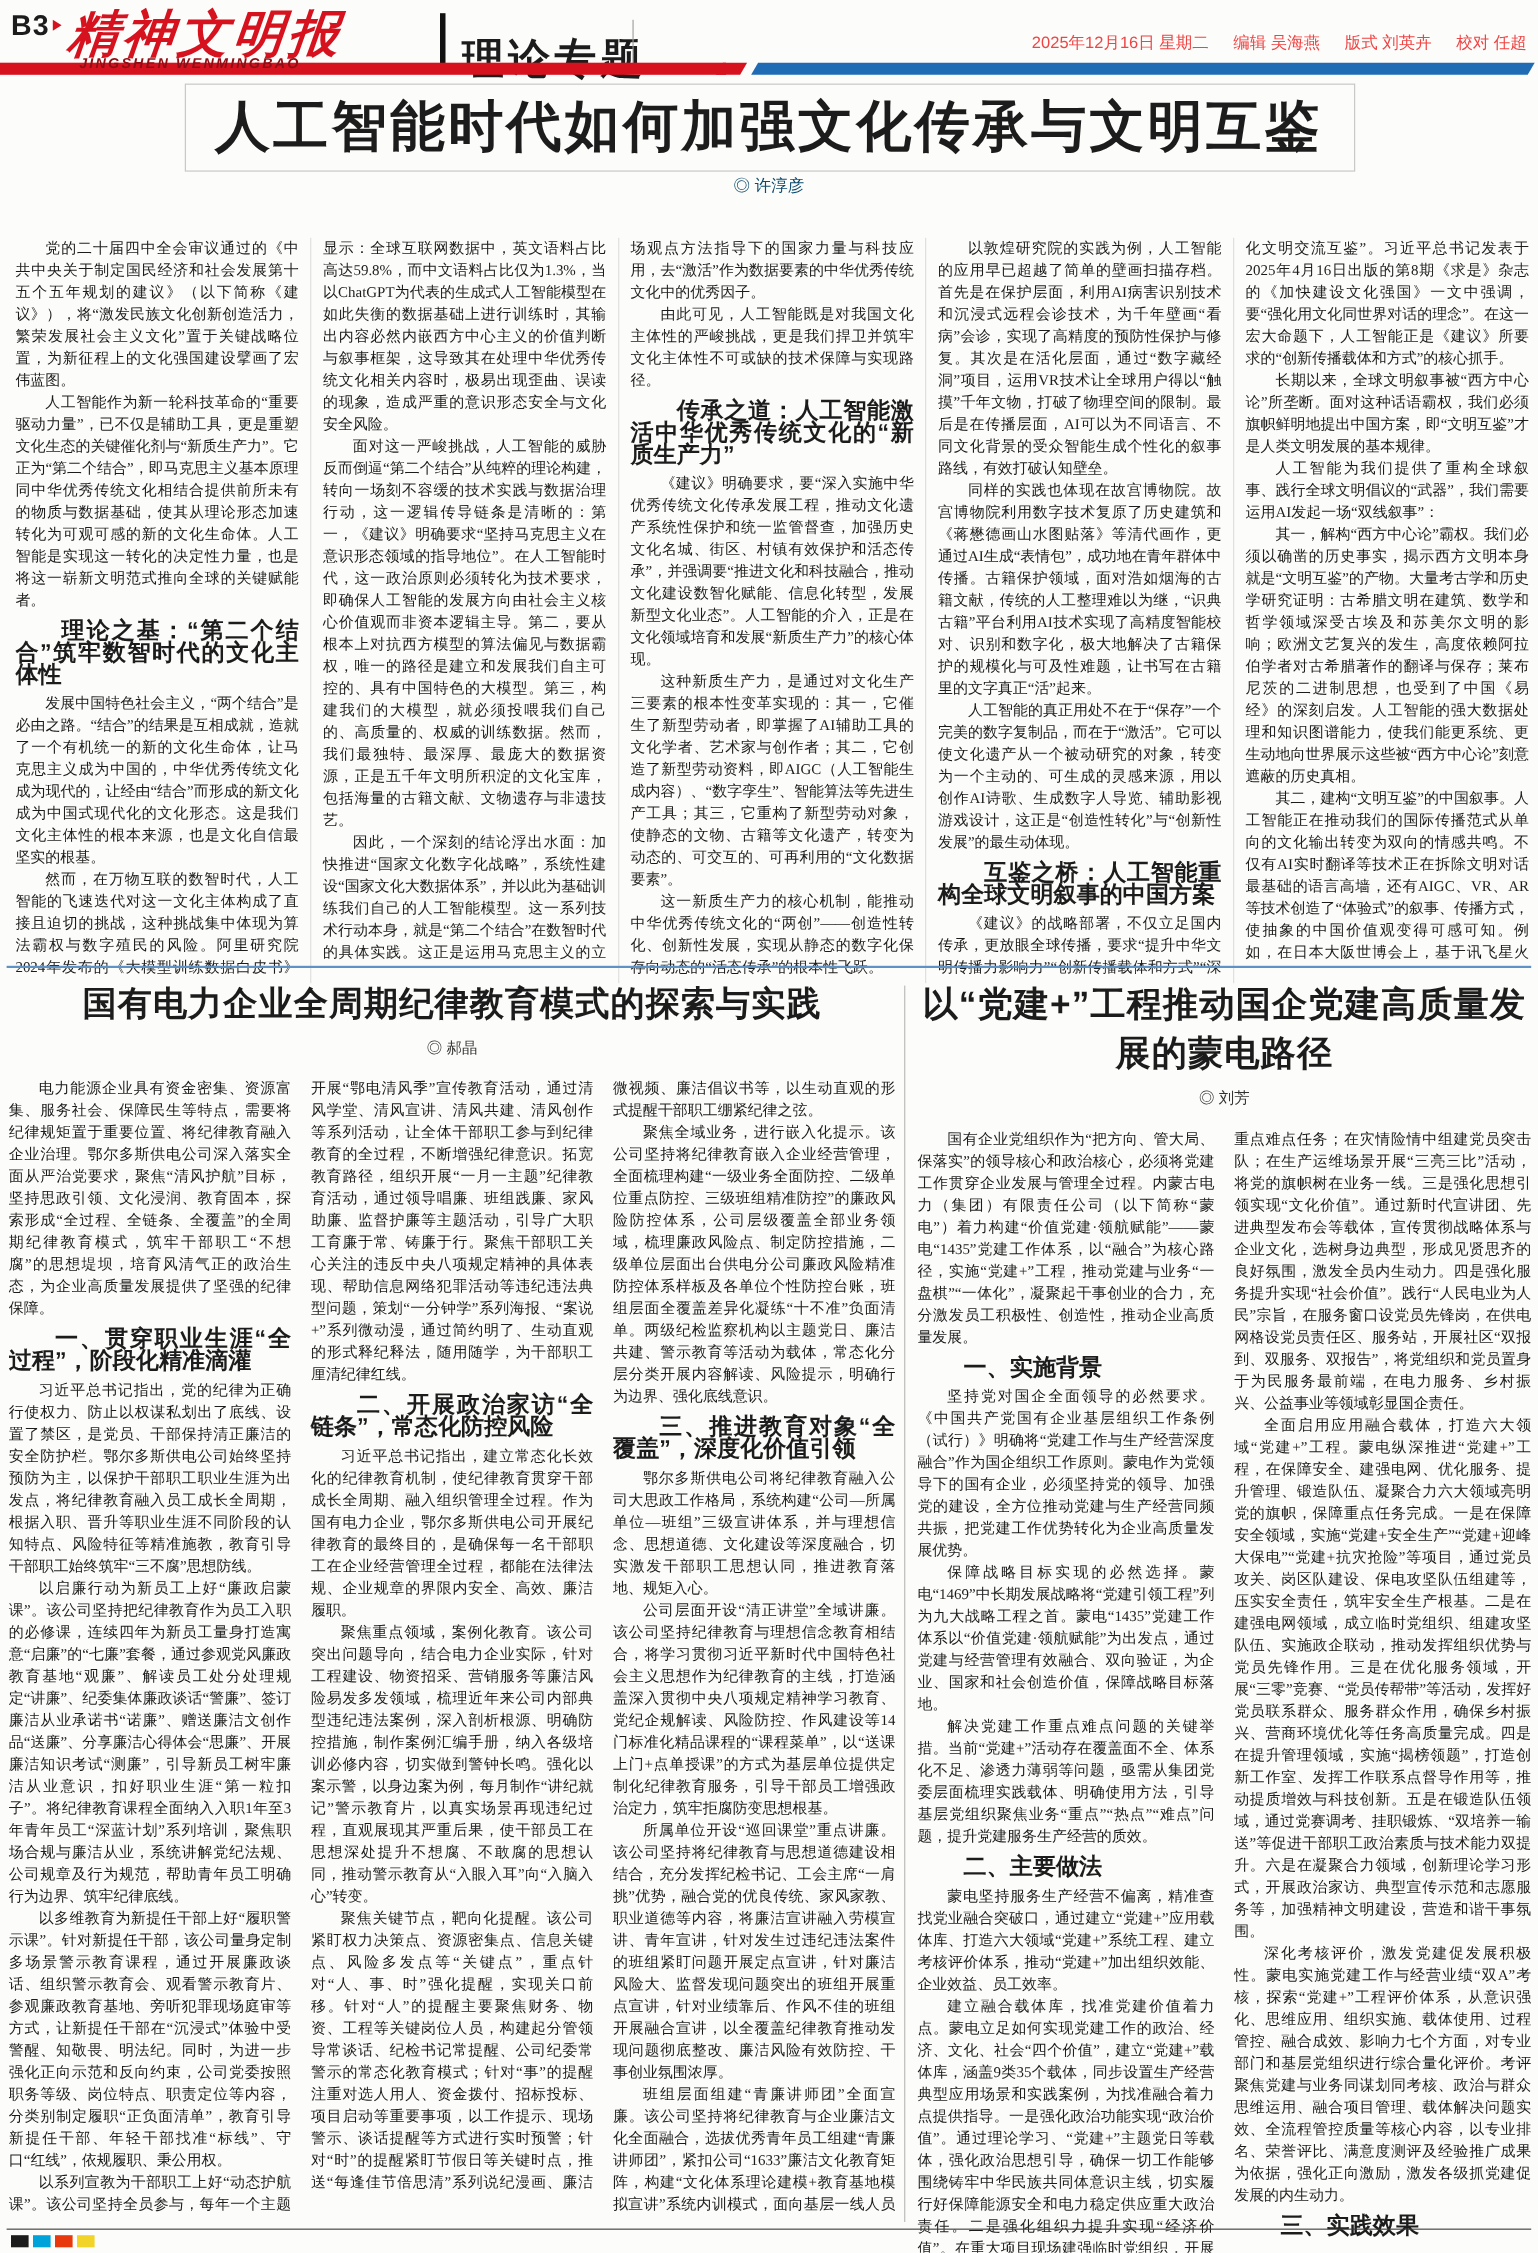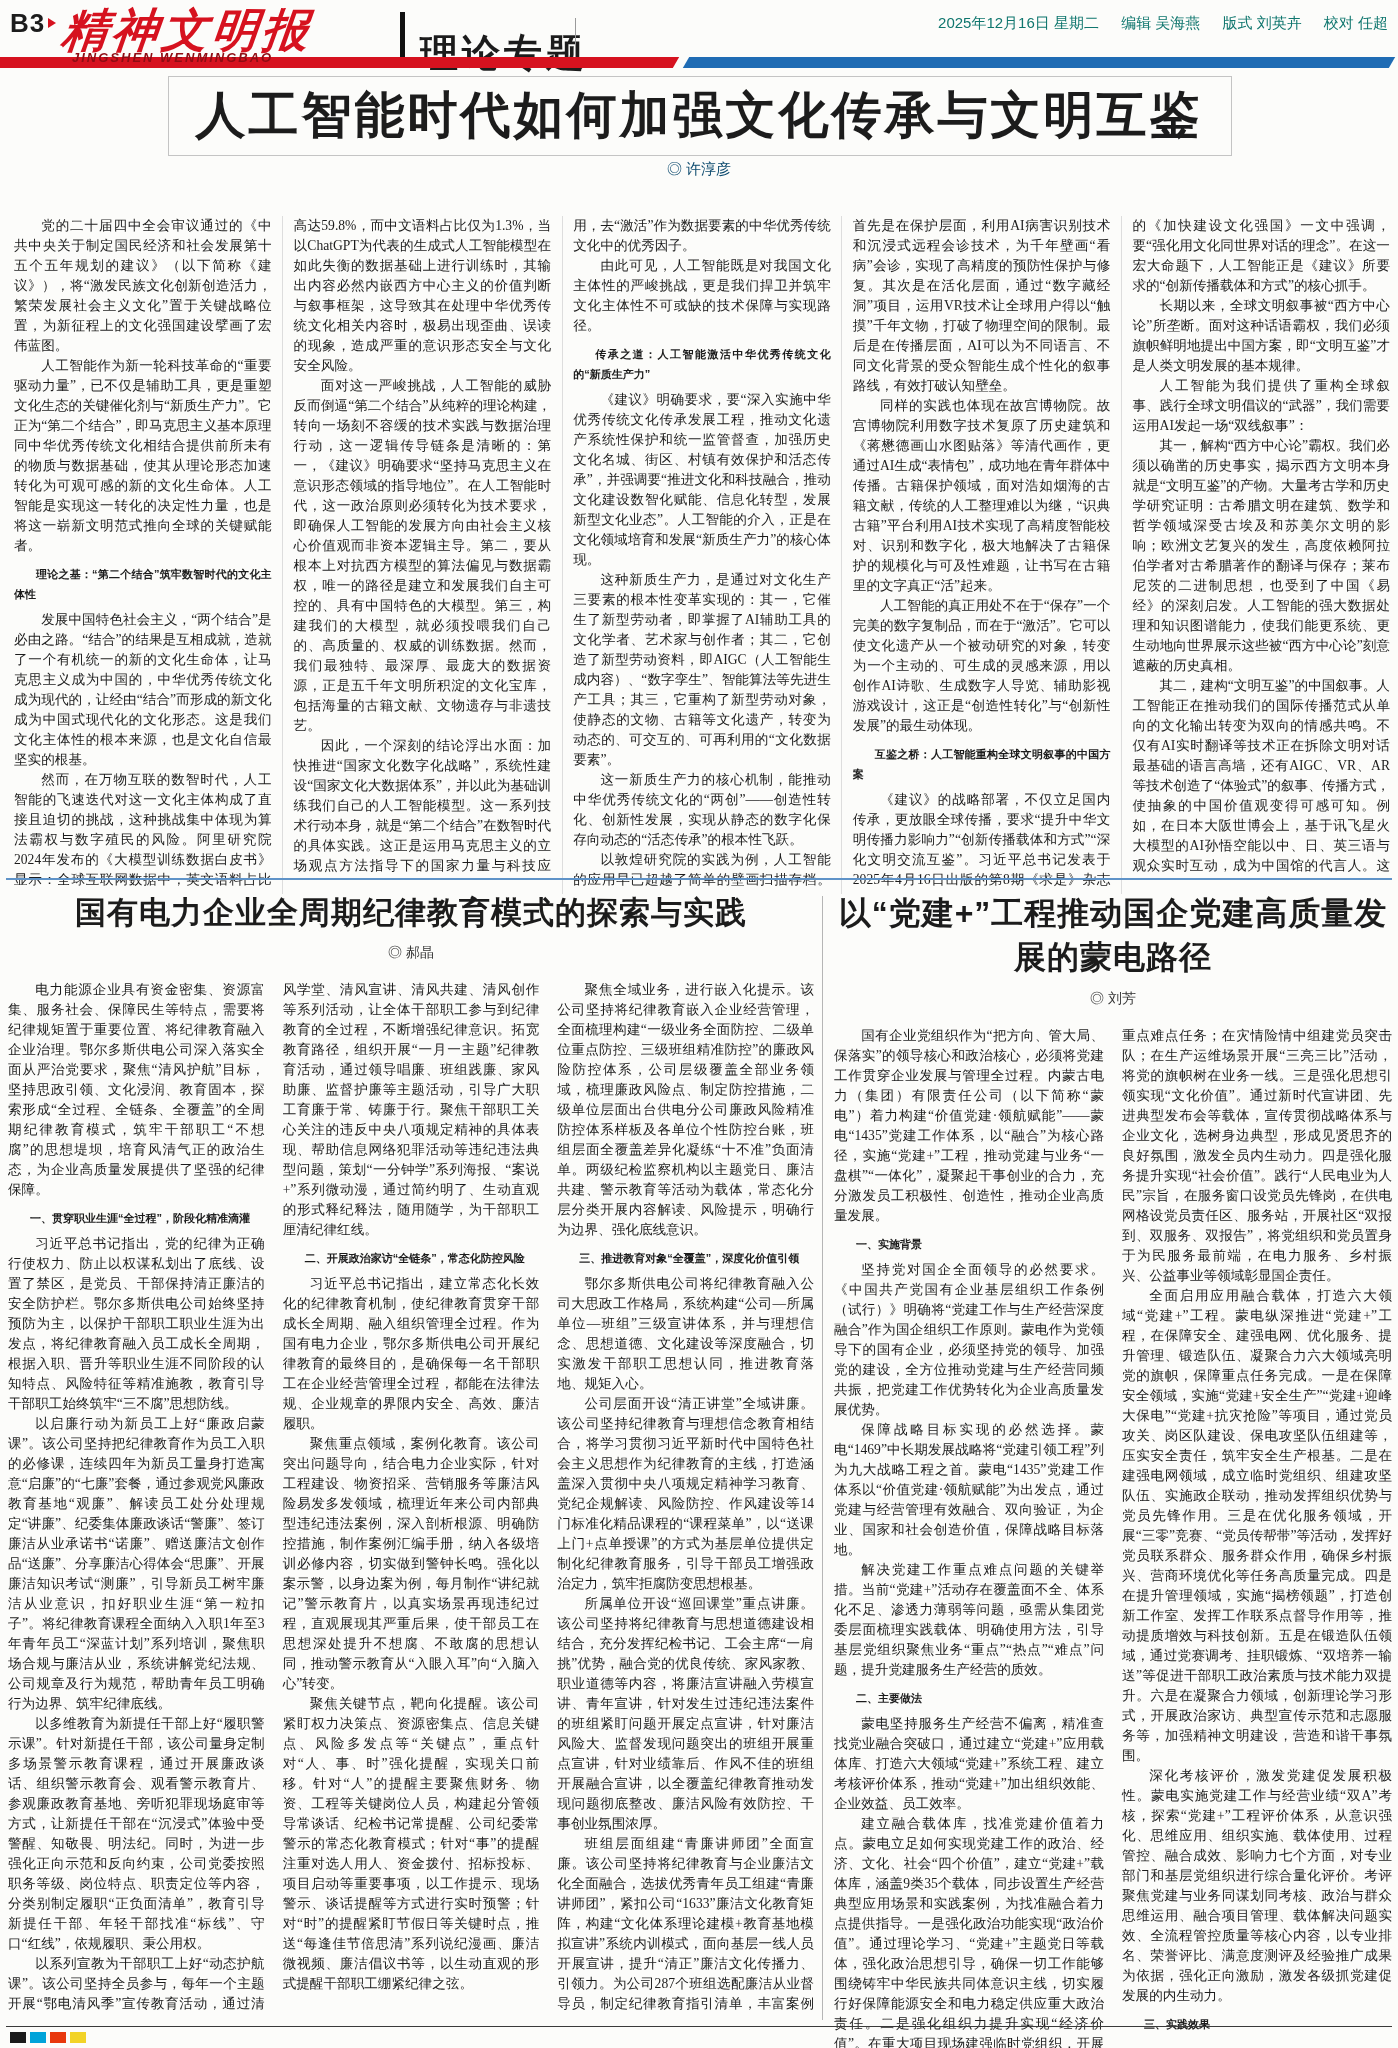--- a/index.html
+++ b/index.html
@@ -10,21 +10,21 @@
   #edition{left:10px;top:8px;font:900 26px "Liberation Sans",sans-serif;letter-spacing:1px;}
   #edition-marker{left:48px;top:18px;width:0;height:0;border-left:8px solid #d6121f;
        border-top:5px solid transparent;border-bottom:5px solid transparent;}
   #paper-logo{left:62px;top:0px;font:900 italic 46px "Liberation Serif",serif;color:#d6121f;
        letter-spacing:4px;transform:skewX(-6deg);}
   #paper-pinyin{left:72px;top:50px;font:900 italic 13px "Liberation Sans",sans-serif;color:#8f0d14;
        letter-spacing:2px;z-index:3;}
   #logo-divider{left:400px;top:12px;width:5px;height:48px;background:#111;}
   #section-title{left:420px;top:28px;font:900 38px "Liberation Sans",sans-serif;letter-spacing:4px;}
   #section-divider{left:575px;top:18px;width:1px;height:44px;background:#9a9a9a;}
-  #dateline{right:10px;top:14px;font:15px "Liberation Sans",sans-serif;color:#0f766e;}
+  #dateline{right:10px;top:30px;font:15px "Liberation Sans",sans-serif;color:#ef4444;}
   #dateline span{margin-left:18px;}
   #bar-red{left:0;top:57px;width:660px;height:11px;background:#d6121f;}
   #bar-red-slash{left:654px;top:57px;width:22px;height:11px;background:#d6121f;transform:skewX(-30deg);}
   #bar-blue{left:686px;top:57px;width:706px;height:11px;background:#1f6cb4;transform:skewX(-30deg);}
   
   #main-headline-box{left:168px;top:76px;width:1062px;height:78px;border:1px solid #c4c4c4;}
   #main-headline{left:168px;top:82px;width:1062px;text-align:center;
        font:900 50px/66px "Liberation Sans",sans-serif;letter-spacing:3px;}
   #main-byline{left:0;top:160px;width:1398px;text-align:center;font:15px "Liberation Sans",sans-serif;color:#0c4a6e;}
   #main-body{left:14px;top:188px;width:1376px;height:678px;
@@ -38,21 +38,21 @@
   #left-article .sub-headline{font-size:31px;}
   #left-body{margin-top:18px;height:1048px;column-count:3;column-gap:18px;column-fill:auto;
        font-size:13.6px;line-height:20px;text-align:justify;overflow:hidden;}
   #bottom-vrule{left:822px;top:896px;width:1px;height:1124px;background:#b5b5b5;}
   #right-article{left:834px;top:892px;width:558px;}
   #right-article .sub-headline{font-size:32px;}
   #right-body{margin-top:18px;height:1048px;column-count:2;column-gap:18px;column-fill:auto;
        font-size:13.6px;line-height:20px;text-align:justify;overflow:hidden;}
   
   p{margin:0;text-indent:2em;}
-  p.h{font-family:"Liberation Sans",sans-serif;font-weight:900;font-size:11px;margin:8px 0 6px;}
+  p.h{font-family:"Liberation Sans",sans-serif;font-weight:900;font-size:21px;margin:8px 0 6px;}
   
   #footer-line{left:6px;top:2026px;width:1386px;height:0;border-top:1.5px solid #3a3a3a;}
   #footer-marks{left:10px;top:2032px;display:flex;gap:4px;}
   #footer-marks div{width:16px;height:11px;}
 </style>
 </head>
 <body>
 
 <div class="abs" id="edition">B3</div>
 <div class="abs" id="edition-marker"></div>

